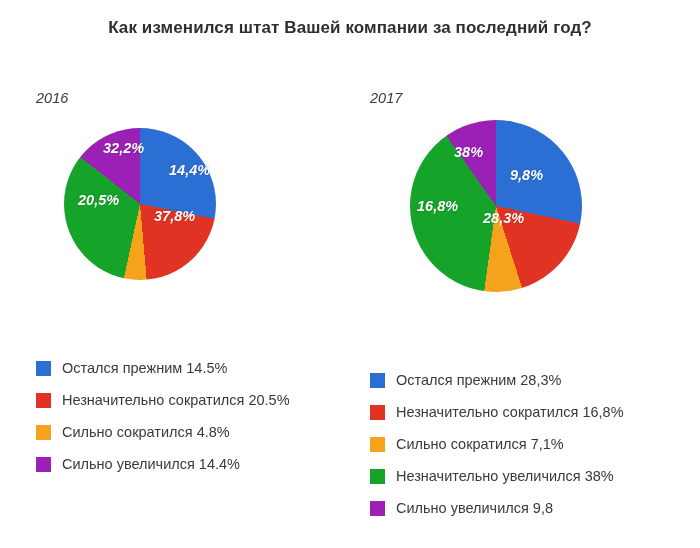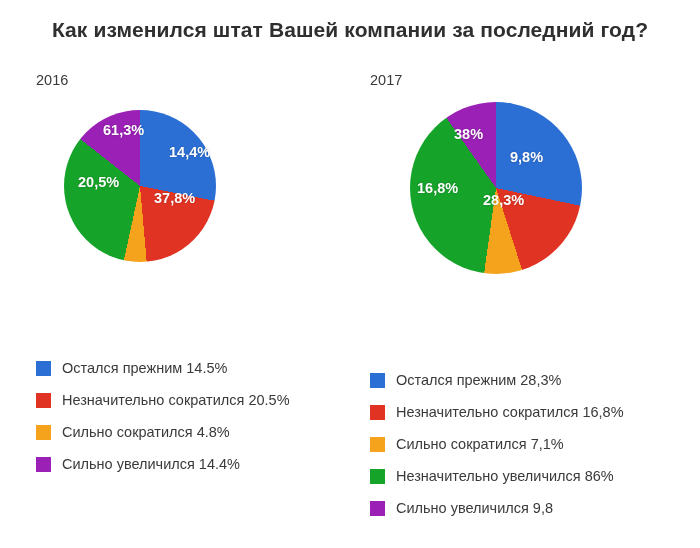--- a/index.html
+++ b/index.html
@@ -14,28 +14,29 @@
     color: #3a3a3a;
     overflow: hidden;
     position: relative;
   }
   .title {
     position: absolute;
     top: 18px;
     left: 0;
     width: 700px;
     text-align: center;
-    font-size: 21px;
+    font-size: 17px;
     font-weight: bold;
     color: #2f2f2f;
     letter-spacing: 0.1px;
   }
   .panel {
     position: absolute;
-    top: 72px;
+    top: 90px;
+    font-style: italic;
   }
   .panel-left  { left: 36px;  width: 320px; }
   .panel-right { left: 370px; width: 320px; }
   .year {
     font-size: 14.5px;
     color: #3a3a3a;
     margin: 0 0 14px 0;
     font-weight: normal;
   }
   .pie-wrap {
@@ -93,21 +94,21 @@
 <body>
 
 <div class="title">Как изменился штат Вашей компании за последний год?</div>
 
 <div class="panel panel-left">
   <div class="year">2016</div>
   <div class="pie-wrap">
     <div class="pie pie-left" id="pie-2016" style="background: conic-gradient(rgb(43, 111, 212) 0deg, rgb(43, 111, 212) 101.16deg, rgb(224, 51, 35) 101.16deg, rgb(224, 51, 35) 174.96deg, rgb(245, 162, 28) 174.96deg, rgb(245, 162, 28) 192.24deg, rgb(22, 163, 42) 192.24deg, rgb(22, 163, 42) 308.16deg, rgb(155, 32, 181) 308.16deg, rgb(155, 32, 181) 360deg);"></div>
     <div class="slice-label" style="left:118px; top:88px;">37,8%</div>
     <div class="slice-label" style="left:42px; top:72px;">20,5%</div>
-    <div class="slice-label" style="left:67px; top:20px;">61,3%</div>
+    <div class="slice-label" style="left:67px; top:20px;">32,2%</div>
     <div class="slice-label" style="left:133px; top:42px;">14,4%</div>
   </div>
 </div>
 
 <div class="legend legend-left">
   <div class="legend-row">
     <span class="swatch" id="sw-l0" style="background: rgb(43, 111, 212);"></span>
     <span class="legend-text">Остался прежним 14.5%</span>
   </div>
   <div class="legend-row">
@@ -143,19 +144,19 @@
   <div class="legend-row">
     <span class="swatch" id="sw-r1" style="background: rgb(224, 51, 35);"></span>
     <span class="legend-text">Незначительно сократился 16,8%</span>
   </div>
   <div class="legend-row">
     <span class="swatch" id="sw-r2" style="background: rgb(245, 162, 28);"></span>
     <span class="legend-text">Сильно сократился 7,1%</span>
   </div>
   <div class="legend-row">
     <span class="swatch" id="sw-r3" style="background: rgb(22, 163, 42);"></span>
-    <span class="legend-text">Незначительно увеличился 86%</span>
+    <span class="legend-text">Незначительно увеличился 38%</span>
   </div>
   <div class="legend-row">
     <span class="swatch" id="sw-r4" style="background: rgb(155, 32, 181);"></span>
     <span class="legend-text">Сильно увеличился 9,8</span>
   </div>
 </div>
 
 </body></html>

